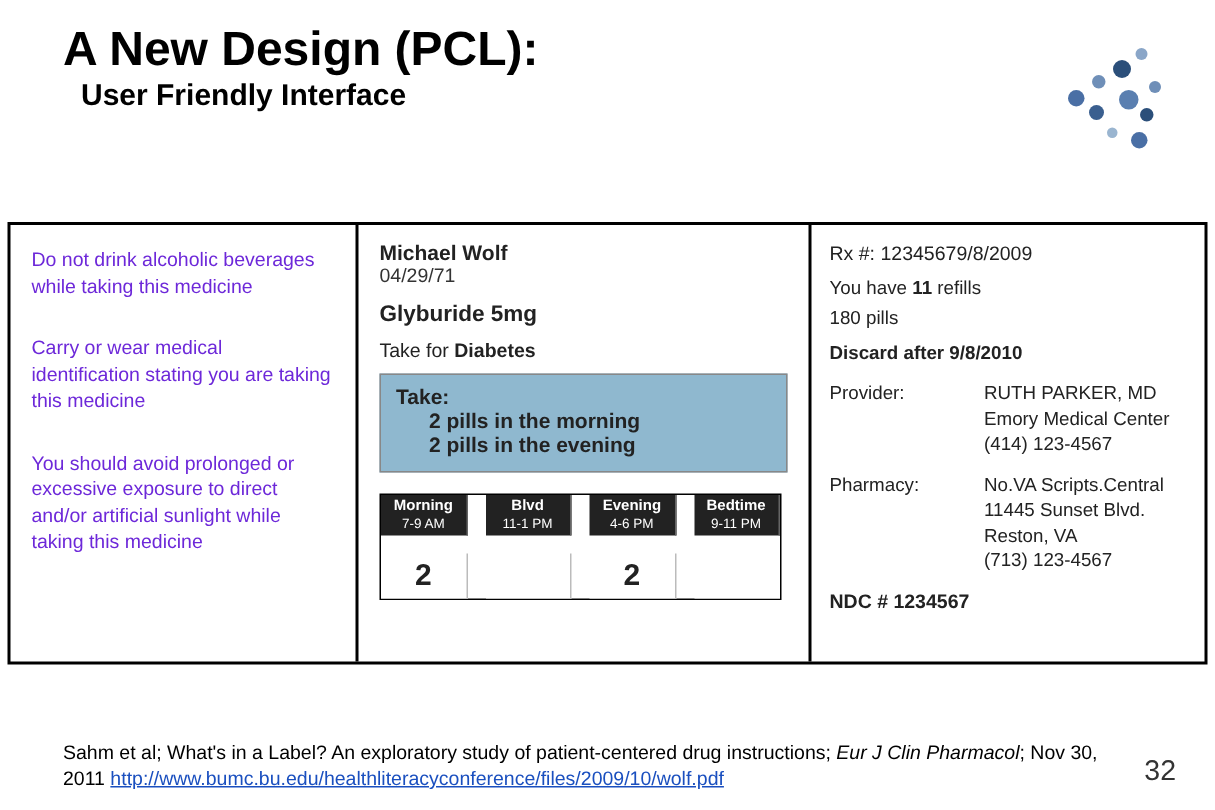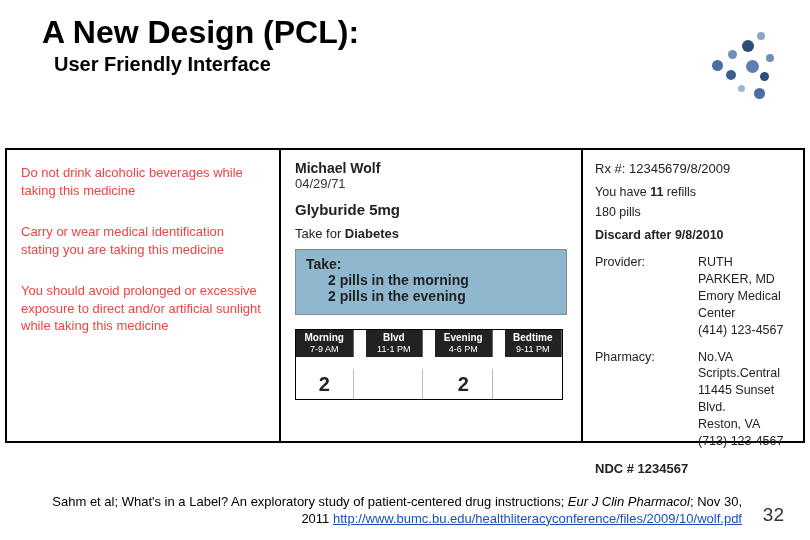--- a/index.html
+++ b/index.html
@@ -3,21 +3,21 @@
 <meta charset="utf-8">
 <style>
   * { box-sizing: border-box; margin: 0; padding: 0; }
   body { width: 810px; height: 540px; font-family: Arial, Helvetica, sans-serif; background: #fff; position: relative; }
   .slide { width: 810px; height: 540px; position: relative; padding: 0; }
   .title { font-size: 32px; font-weight: bold; color: #000; margin: 14px 0 0 42px; }
   .subtitle { font-size: 20px; font-weight: bold; color: #000; margin: 2px 0 0 54px; }
   .dot-cluster { position: absolute; right: 28px; top: 6px; width: 80px; height: 80px; }
   .dot-cluster span { position: absolute; border-radius: 50%; }
   .label-box { position: absolute; left: 5px; top: 134px; width: 800px; height: 295px; border: 2px solid #000; background: #fff; display: flex; }
-  .col-left { width: 272px; padding: 14px 14px 10px 14px; font-size: 13px; color: #ef4444; line-height: 1.35; }
+  .col-left { width: 230px; padding: 14px 14px 10px 14px; font-size: 13px; color: #6d28d9; line-height: 1.35; }
   .col-left .warn { margin-bottom: 24px; }
   .sep { width: 2px; background: #000; }
   .col-mid { width: 300px; padding: 10px 14px 10px 14px; font-size: 13px; color: #222; }
   .patient-name { font-weight: bold; font-size: 14px; }
   .dob { font-size: 13px; color: #333; margin-bottom: 10px; }
   .drug { font-weight: bold; font-size: 15px; margin-bottom: 8px; }
   .condition { font-size: 13px; margin-bottom: 8px; }
   .condition b { font-weight: bold; }
   .take-box { background: #8fb8cf; border: 1px solid #888; padding: 6px 10px 10px 10px; }
   .take-box .hdr { font-weight: bold; font-size: 14px; }
@@ -31,21 +31,21 @@
   .col-right { flex: 1; padding: 10px 14px 10px 12px; font-size: 12.5px; color: #222; line-height: 1.35; }
   .rx-top { display: flex; }
   .rx-top .left, .rx-top .right { font-size: 13px; }
   .refills { margin-top: 6px; }
   .pills { margin-top: 4px; }
   .discard { margin-top: 6px; font-weight: bold; }
   .info-row { margin-top: 10px; display: flex; gap: 35px; }
   .info-row .lbl { width: 68px; }
   .info-row .val { flex: 1; }
   .ndc { margin-top: 10px; font-weight: bold; font-size: 13px; }
-  .citation { position: absolute; left: 42px; top: 480px; width: 700px; font-size: 13px; color: #000; line-height: 1.3; text-align: right; }
+  .citation { position: absolute; left: 42px; top: 480px; width: 700px; font-size: 13px; color: #000; line-height: 1.3; }
   .citation .ital { font-style: italic; }
   .citation .link { color: #1a4fbf; text-decoration: underline; }
   .page-num { position: absolute; right: 26px; bottom: 28px; font-size: 19px; color: #333; }
 </style>
 </head>
 <body>
 
 <div class="slide">
   <div class="title">A New Design (PCL):</div>
   <div class="subtitle">User Friendly Interface</div>

